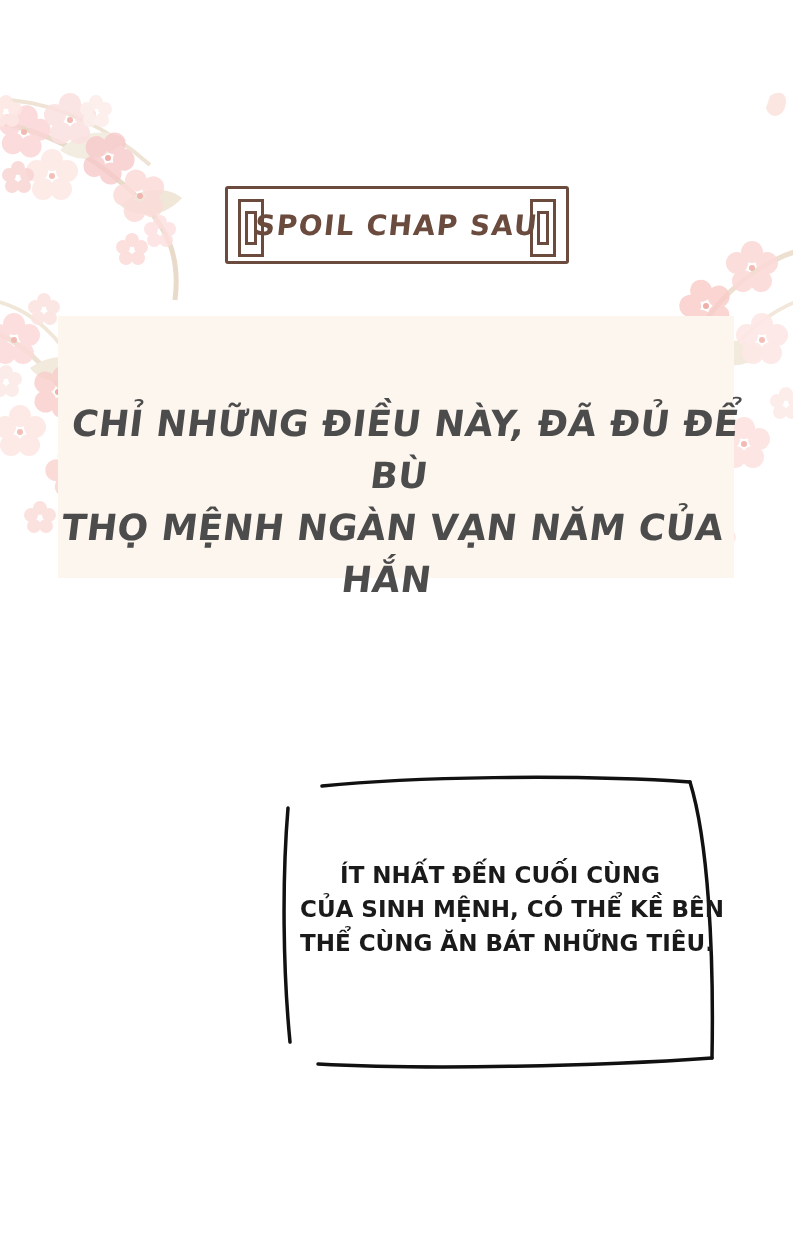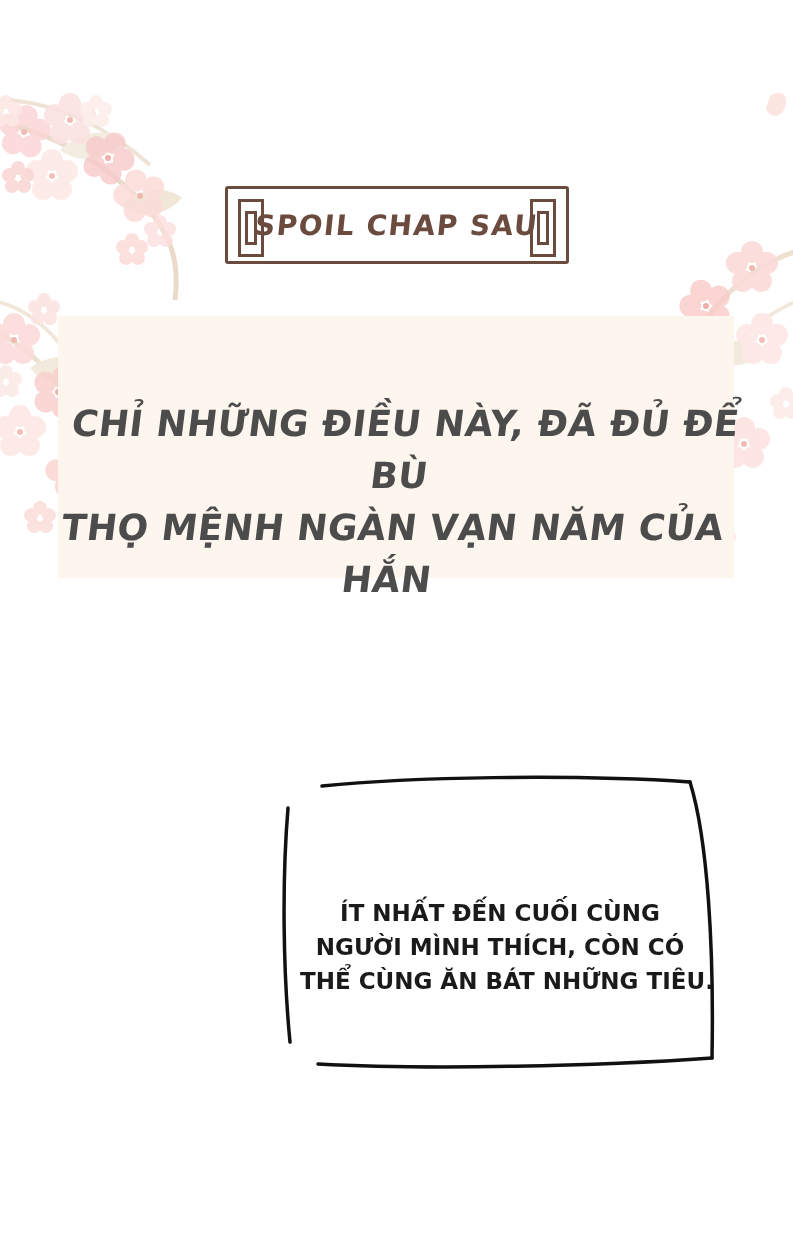--- a/index.html
+++ b/index.html
@@ -115,21 +115,20 @@
     position: absolute;
     left: 300px;
     top: 858px;
     width: 400px;
     text-align: center;
     font-family: "DejaVu Sans", sans-serif;
     font-weight: bold;
     font-size: 23px;
     line-height: 34px;
     color: #1a1a1a;
-    margin-top: 38px;
   }
   .speech-text div { white-space: nowrap; }
 </style>
 </head>
 <body>
 
 <svg class="blossoms" viewBox="0 0 793 1240" xmlns="http://www.w3.org/2000/svg">
   <defs>
     <g id="petal5">
       <circle cx="0" cy="-16" r="11"></circle>
@@ -290,15 +289,15 @@
 </div>
 
 <svg class="speech-box" viewBox="0 0 460 310" xmlns="http://www.w3.org/2000/svg">
   <path d="M52 16 C 140 7, 300 4, 420 12" stroke="#111" stroke-width="3.5" fill="none" stroke-linecap="round"></path>
   <path d="M420 12 C 438 70, 444 180, 442 288" stroke="#111" stroke-width="3.5" fill="none" stroke-linecap="round"></path>
   <path d="M442 288 C 330 296, 160 300, 48 294" stroke="#111" stroke-width="3.5" fill="none" stroke-linecap="round"></path>
   <path d="M18 38 C 12 110, 13 200, 20 272" stroke="#111" stroke-width="3.5" fill="none" stroke-linecap="round"></path>
 </svg>
 <div class="speech-text">
   <div>ÍT NHẤT ĐẾN CUỐI CÙNG</div>
-  <div>NGƯỜI MÌNH THÍCH, CÒN CÓ</div>
+  <div>CỦA SINH MỆNH, CÓ THỂ KỀ BÊN</div>
   <div>THỂ CÙNG ĂN BÁT NHỮNG TIÊU.</div>
 </div>
 
 </body></html>

